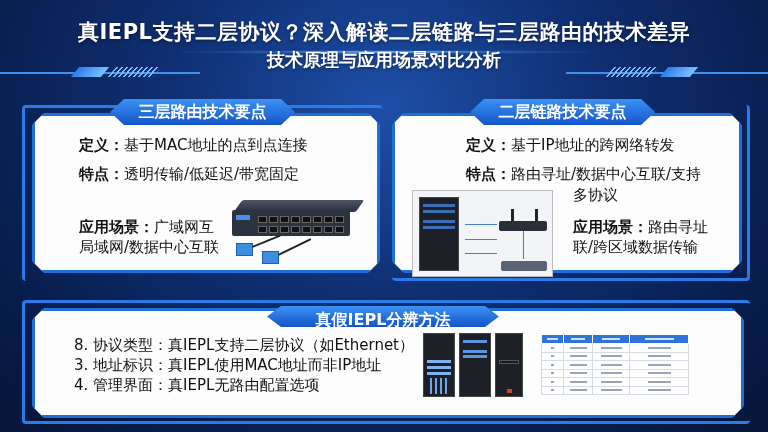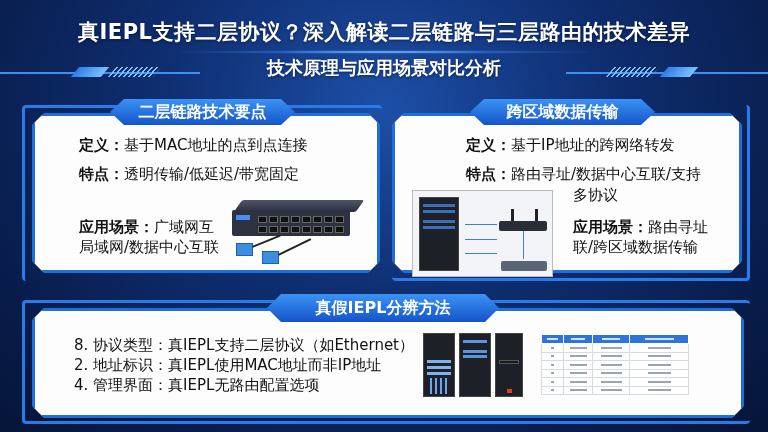--- a/index.html
+++ b/index.html
@@ -1,19 +1,19 @@
 <!DOCTYPE html>
 <html><head>
 <meta charset="utf-8">
 <style>
 *{box-sizing:border-box;margin:0;padding:0}
 body{width:768px;height:432px;overflow:hidden;font-family:"DejaVu Sans","Liberation Sans",sans-serif;
 background:radial-gradient(ellipse at 50% 25%,#1d4fa8 0%,#0f2f72 40%,#081c4a 80%,#061538 100%);position:relative;color:#111}
 .title{position:absolute;top:18px;left:0;width:768px;text-align:center;color:#fff;font-weight:bold;font-size:21px;letter-spacing:0.5px;text-shadow:0 1px 3px rgba(0,0,0,.5)}
-.subtitle{position:absolute;top:56px;left:0;width:768px;text-align:center;color:#fff;font-weight:bold;font-size:18px;text-shadow:0 1px 3px rgba(0,0,0,.5)}
+.subtitle{position:absolute;top:48px;left:0;width:768px;text-align:center;color:#fff;font-weight:bold;font-size:18px;text-shadow:0 1px 3px rgba(0,0,0,.5)}
 .deco-line{position:absolute;height:2px;background:#3d8ff0;top:72px}
 .deco-slash{position:absolute;top:67px;height:10px;background:linear-gradient(90deg,#2e7de8,#7cc0ff);transform:skewX(-40deg)}
 .glow{position:absolute;left:180px;top:50px;width:410px;height:4px;background:radial-gradient(ellipse,#8fd0ff 0%,rgba(60,140,255,.4) 40%,transparent 75%)}
 .panel{position:absolute;background:#fdfdfe;border-radius:10px;border:3px solid #1e6fd9;
 clip-path:polygon(12px 0,calc(100% - 12px) 0,100% 12px,100% calc(100% - 12px),calc(100% - 12px) 100%,12px 100%,0 calc(100% - 12px),0 12px)}
 .frame{position:absolute;border:3px solid #2a7ae8;border-radius:4px}
 .tab{position:absolute;height:26px;background:linear-gradient(180deg,#3b92f5,#1454c9);color:#fff;font-weight:bold;font-size:16px;text-align:center;line-height:26px;
 clip-path:polygon(14px 0,calc(100% - 14px) 0,100% 50%,calc(100% - 14px) 100%,14px 100%,0 50%)}
 .line-row{position:absolute;font-size:15px;color:#111;white-space:nowrap}
 .line-row b{font-weight:bold}
@@ -44,21 +44,21 @@
 <div class="deco-line" style="left:0;width:200px"></div>
 <div class="deco-slash" style="left:75px;width:30px"></div>
 <div class="deco-slash" style="left:112px;width:45px;background:repeating-linear-gradient(90deg,#7cc0ff 0 2px,transparent 2px 5px)"></div>
 <div class="deco-line" style="left:566px;width:202px"></div>
 <div class="deco-slash" style="left:610px;width:45px;background:repeating-linear-gradient(90deg,#7cc0ff 0 2px,transparent 2px 5px)"></div>
 <div class="deco-slash" style="left:664px;width:30px"></div>
 <div class="subtitle">技术原理与应用场景对比分析</div>
 
 <div class="frame" style="left:22px;top:105px;width:360px;height:176px;border-right:none;border-bottom:none"></div>
 <div class="panel" style="left:32px;top:113px;width:348px;height:160px"></div>
-<div class="tab" style="left:110px;top:99px;width:185px">二层链路技术要点</div>
+<div class="tab" style="left:110px;top:99px;width:185px">三层路由技术要点</div>
 <div class="line-row" style="left:79px;top:136px"><b>定义：</b><span>基于MAC地址的点到点连接</span></div>
 <div class="line-row" style="left:79px;top:165px"><b>特点：</b><span>透明传输/低延迟/带宽固定</span></div>
 <div class="line-row" style="left:79px;top:218px"><b>应用场景：</b><span>广域网互</span></div>
 <div class="line-row" style="left:79px;top:238px">局域网/数据中心互联</div>
 
 <div class="switch">
   <div class="sw-top"></div>
   <div class="sw-front"></div>
   <div class="sw-badge"></div>
   <div class="sw-port" style="left:26px;top:16px"></div>
@@ -78,21 +78,21 @@
     <div class="sw-port" style="left:92px;top:26px"></div>
     <div class="sw-port" style="left:103px;top:26px"></div>
 </div>
 <div class="plug" style="left:236px;top:243px"></div>
 <div class="plug" style="left:262px;top:251px"></div>
 <div class="cable" style="left:252px;top:246px;width:30px;transform:rotate(-22deg)"></div>
 <div class="cable" style="left:278px;top:254px;width:36px;transform:rotate(-26deg)"></div>
 
 <div class="frame" style="left:392px;top:105px;width:358px;height:176px;border-left:none;border-top:none"></div>
 <div class="panel" style="left:392px;top:113px;width:350px;height:160px"></div>
-<div class="tab" style="left:470px;top:99px;width:185px">跨区域数据传输</div>
+<div class="tab" style="left:470px;top:99px;width:185px">二层链路技术要点</div>
 <div class="line-row" style="left:466px;top:136px"><b>定义：</b><span>基于IP地址的跨网络转发</span></div>
 <div class="line-row" style="left:466px;top:165px"><b>特点：</b><span>路由寻址/数据中心互联/支持</span></div>
 <div class="line-row" style="left:573px;top:186px">多协议</div>
 <div class="line-row" style="left:573px;top:218px"><b>应用场景：</b><span>路由寻址</span></div>
 <div class="line-row" style="left:573px;top:238px">联/跨区域数据传输</div>
 
 <div class="rack-img" style="left:412px;top:190px;width:141px;height:87px">
   <div class="rack" style="left:6px;top:6px;width:40px;height:74px">
     <div class="rack-slot" style="top:6px"></div>
       <div class="rack-slot" style="top:12px"></div>
@@ -105,23 +105,23 @@
   </div>
   <div class="router" style="left:88px;top:70px;width:46px;height:10px;background:#5b6474"></div>
   <div class="arrow" style="left:52px;top:33px;width:32px"></div>
   <div class="arrow" style="left:52px;top:48px;width:32px"></div>
   <div class="arrow" style="left:52px;top:62px;width:32px"></div>
   <div class="arrow" style="left:110px;top:40px;width:1px;height:28px"></div>
 </div>
 
 <div class="frame" style="left:22px;top:300px;width:728px;height:124px;border-right:none"></div>
 <div class="panel" style="left:32px;top:308px;width:712px;height:110px"></div>
-<div class="tab" style="left:267px;top:294px;width:232px;height:28px;line-height:28px">真假IEPL分辨方法</div>
+<div class="tab" style="left:267px;top:306px;width:232px;height:21px;line-height:28px">真假IEPL分辨方法</div>
 <div class="line-row" style="left:74px;top:336px">8. 协议类型：真IEPL支持二层协议（如Ethernet）</div>
-<div class="line-row" style="left:74px;top:356px">2. 地址标识：真IEPL使用MAC地址而非IP地址</div>
+<div class="line-row" style="left:74px;top:356px">3. 地址标识：真IEPL使用MAC地址而非IP地址</div>
 <div class="line-row" style="left:74px;top:376px">4. 管理界面：真IEPL无路由配置选项</div>
 
 <div class="rack" style="left:423px;top:333px;width:32px;height:64px">
   <div class="rack-slot" style="top:26px;background:#7fb2ef"></div>
     <div class="rack-slot" style="top:32px;background:#7fb2ef"></div>
     <div class="rack-slot" style="top:38px;background:#7fb2ef"></div>
   <div style="position:absolute;left:6px;top:44px;width:20px;height:16px;background:repeating-linear-gradient(90deg,#6aa7ef 0 2px,transparent 2px 5px)"></div>
 </div>
 <div class="rack" style="left:459px;top:333px;width:32px;height:64px">
   <div class="rack-slot" style="top:6px;background:#5a95e0"></div>

